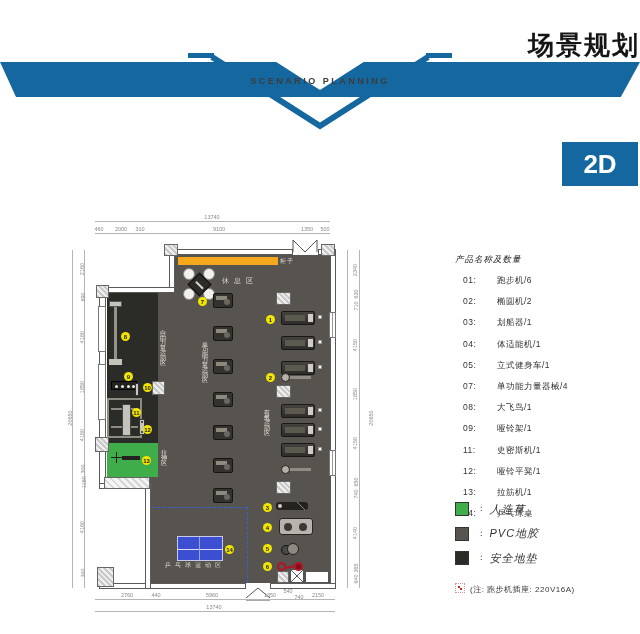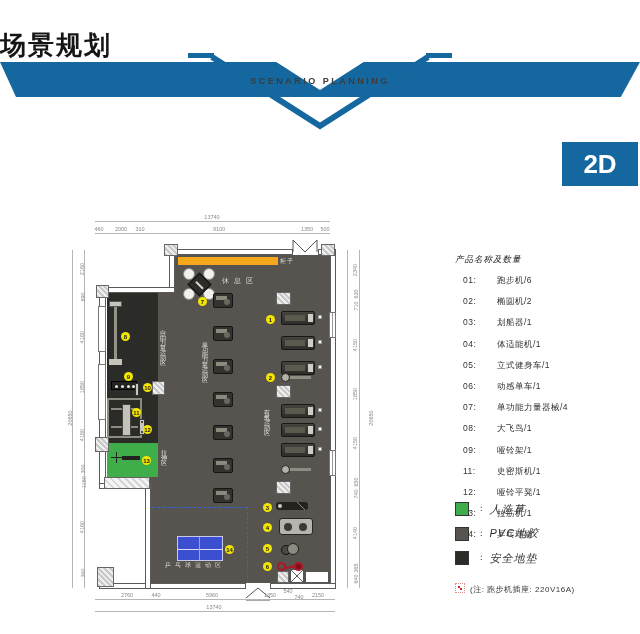--- a/index.html
+++ b/index.html
@@ -2,21 +2,21 @@
 <html><head>
 <meta charset="utf-8">
 <style>
   html,body{margin:0;padding:0;}
   body{width:640px;height:634px;position:relative;background:#fff;overflow:hidden;
        font-family:"Liberation Sans",sans-serif;}
   .abs{position:absolute;}
   
   .band{position:absolute;left:0;top:62px;width:640px;height:35px;background:#15689f;
         clip-path:polygon(0 0,100% 0,97% 100%,2.5% 100%);}
-  .hdr-title{position:absolute;left:0;top:28px;width:640px;text-align:left;
+  .hdr-title{position:absolute;left:0;top:28px;width:640px;text-align:right;
         font-size:26px;font-weight:bold;color:#151515;letter-spacing:2px;z-index:6;}
   .hdr-sub{position:absolute;left:0;top:76px;width:640px;text-align:center;
         font-size:9px;font-weight:bold;color:#3c3c3c;letter-spacing:2.5px;z-index:6;}
   .badge2d{position:absolute;left:562px;top:142px;width:76px;height:44px;background:#15689f;
         color:#fff;font-size:26px;font-weight:bold;display:flex;align-items:center;
         justify-content:center;z-index:5;}
   
   .wall{position:absolute;background:#fff;border:1px solid #5a5a5a;box-sizing:border-box;}
   .hcol{position:absolute;background:repeating-linear-gradient(45deg,#c9c9c9 0 2px,#efefef 2px 4px);
         border:1px solid #666;box-sizing:border-box;}
@@ -312,23 +312,20 @@
     </div>
 
     <div class="pitem">
       <span class="pno">04:</span><span>体适能机/1</span>
     </div>
 
     <div class="pitem">
       <span class="pno">05:</span><span>立式健身车/1</span>
     </div>
 
-    <div class="pitem">
-      <span class="pno">06:</span><span>动感单车/1</span>
-    </div>
 
     <div class="pitem">
       <span class="pno">07:</span><span>单功能力量器械/4</span>
     </div>
 
     <div class="pitem">
       <span class="pno">08:</span><span>大飞鸟/1</span>
     </div>
 
     <div class="pitem">

